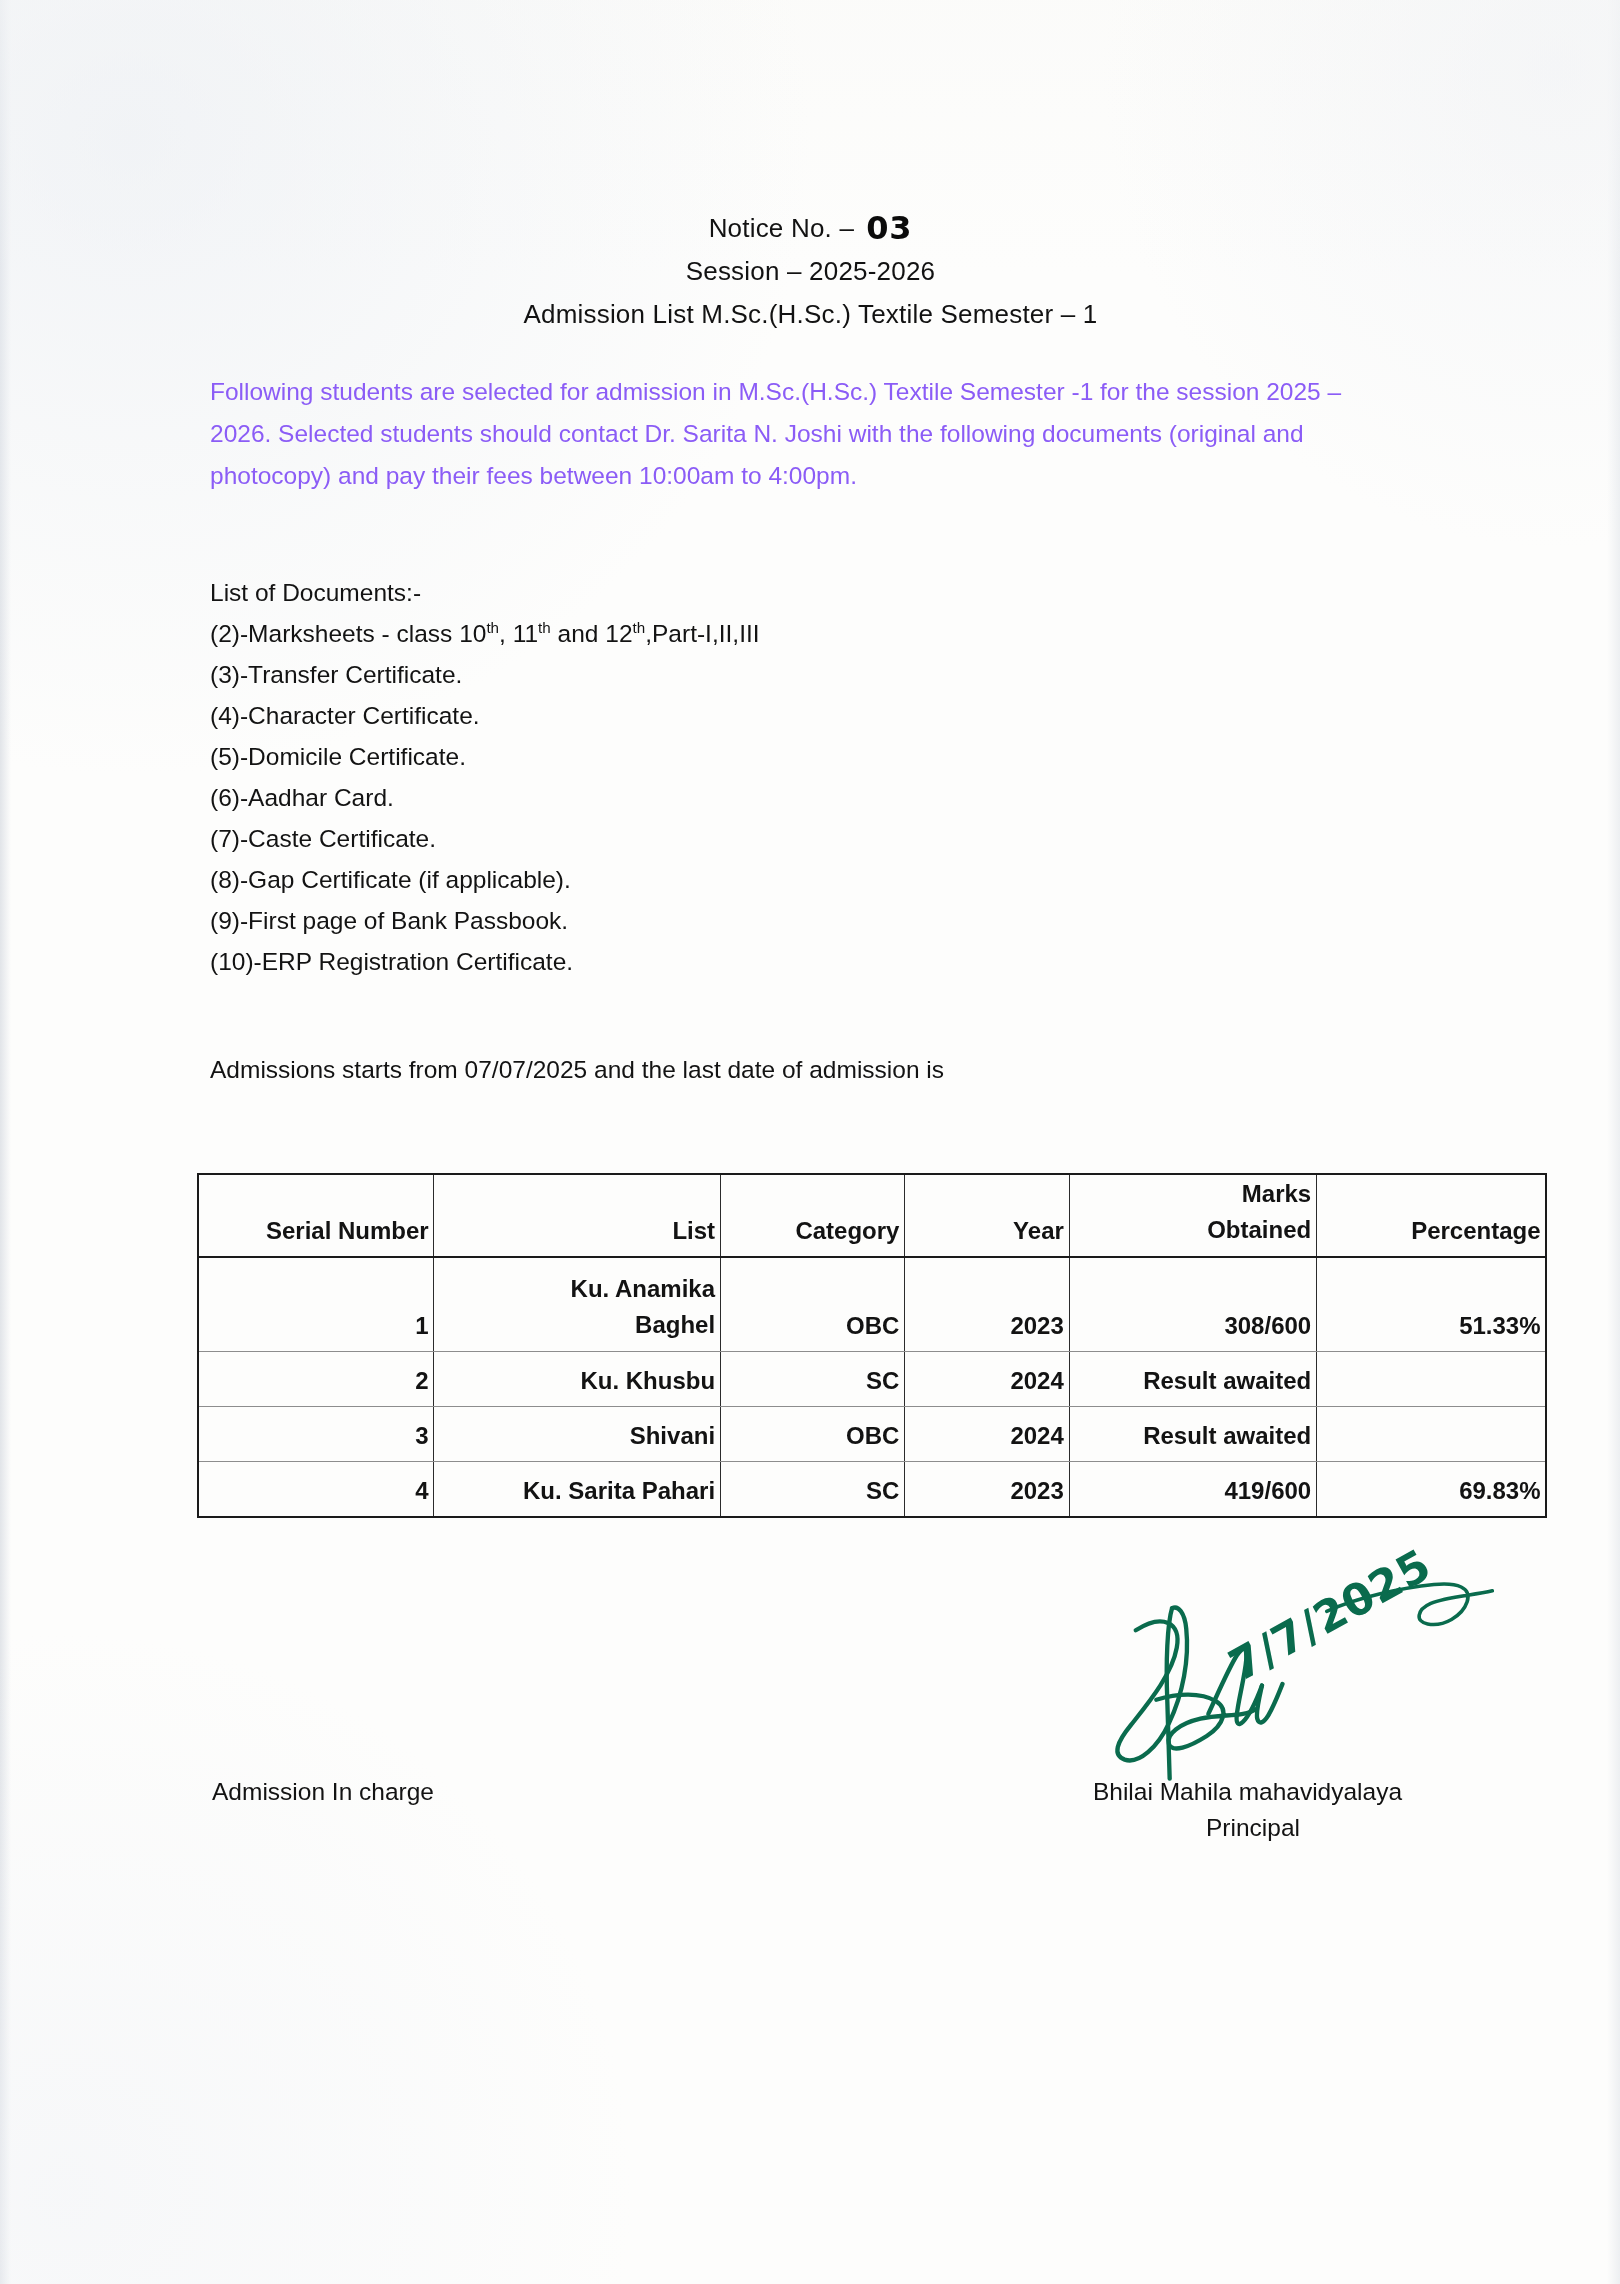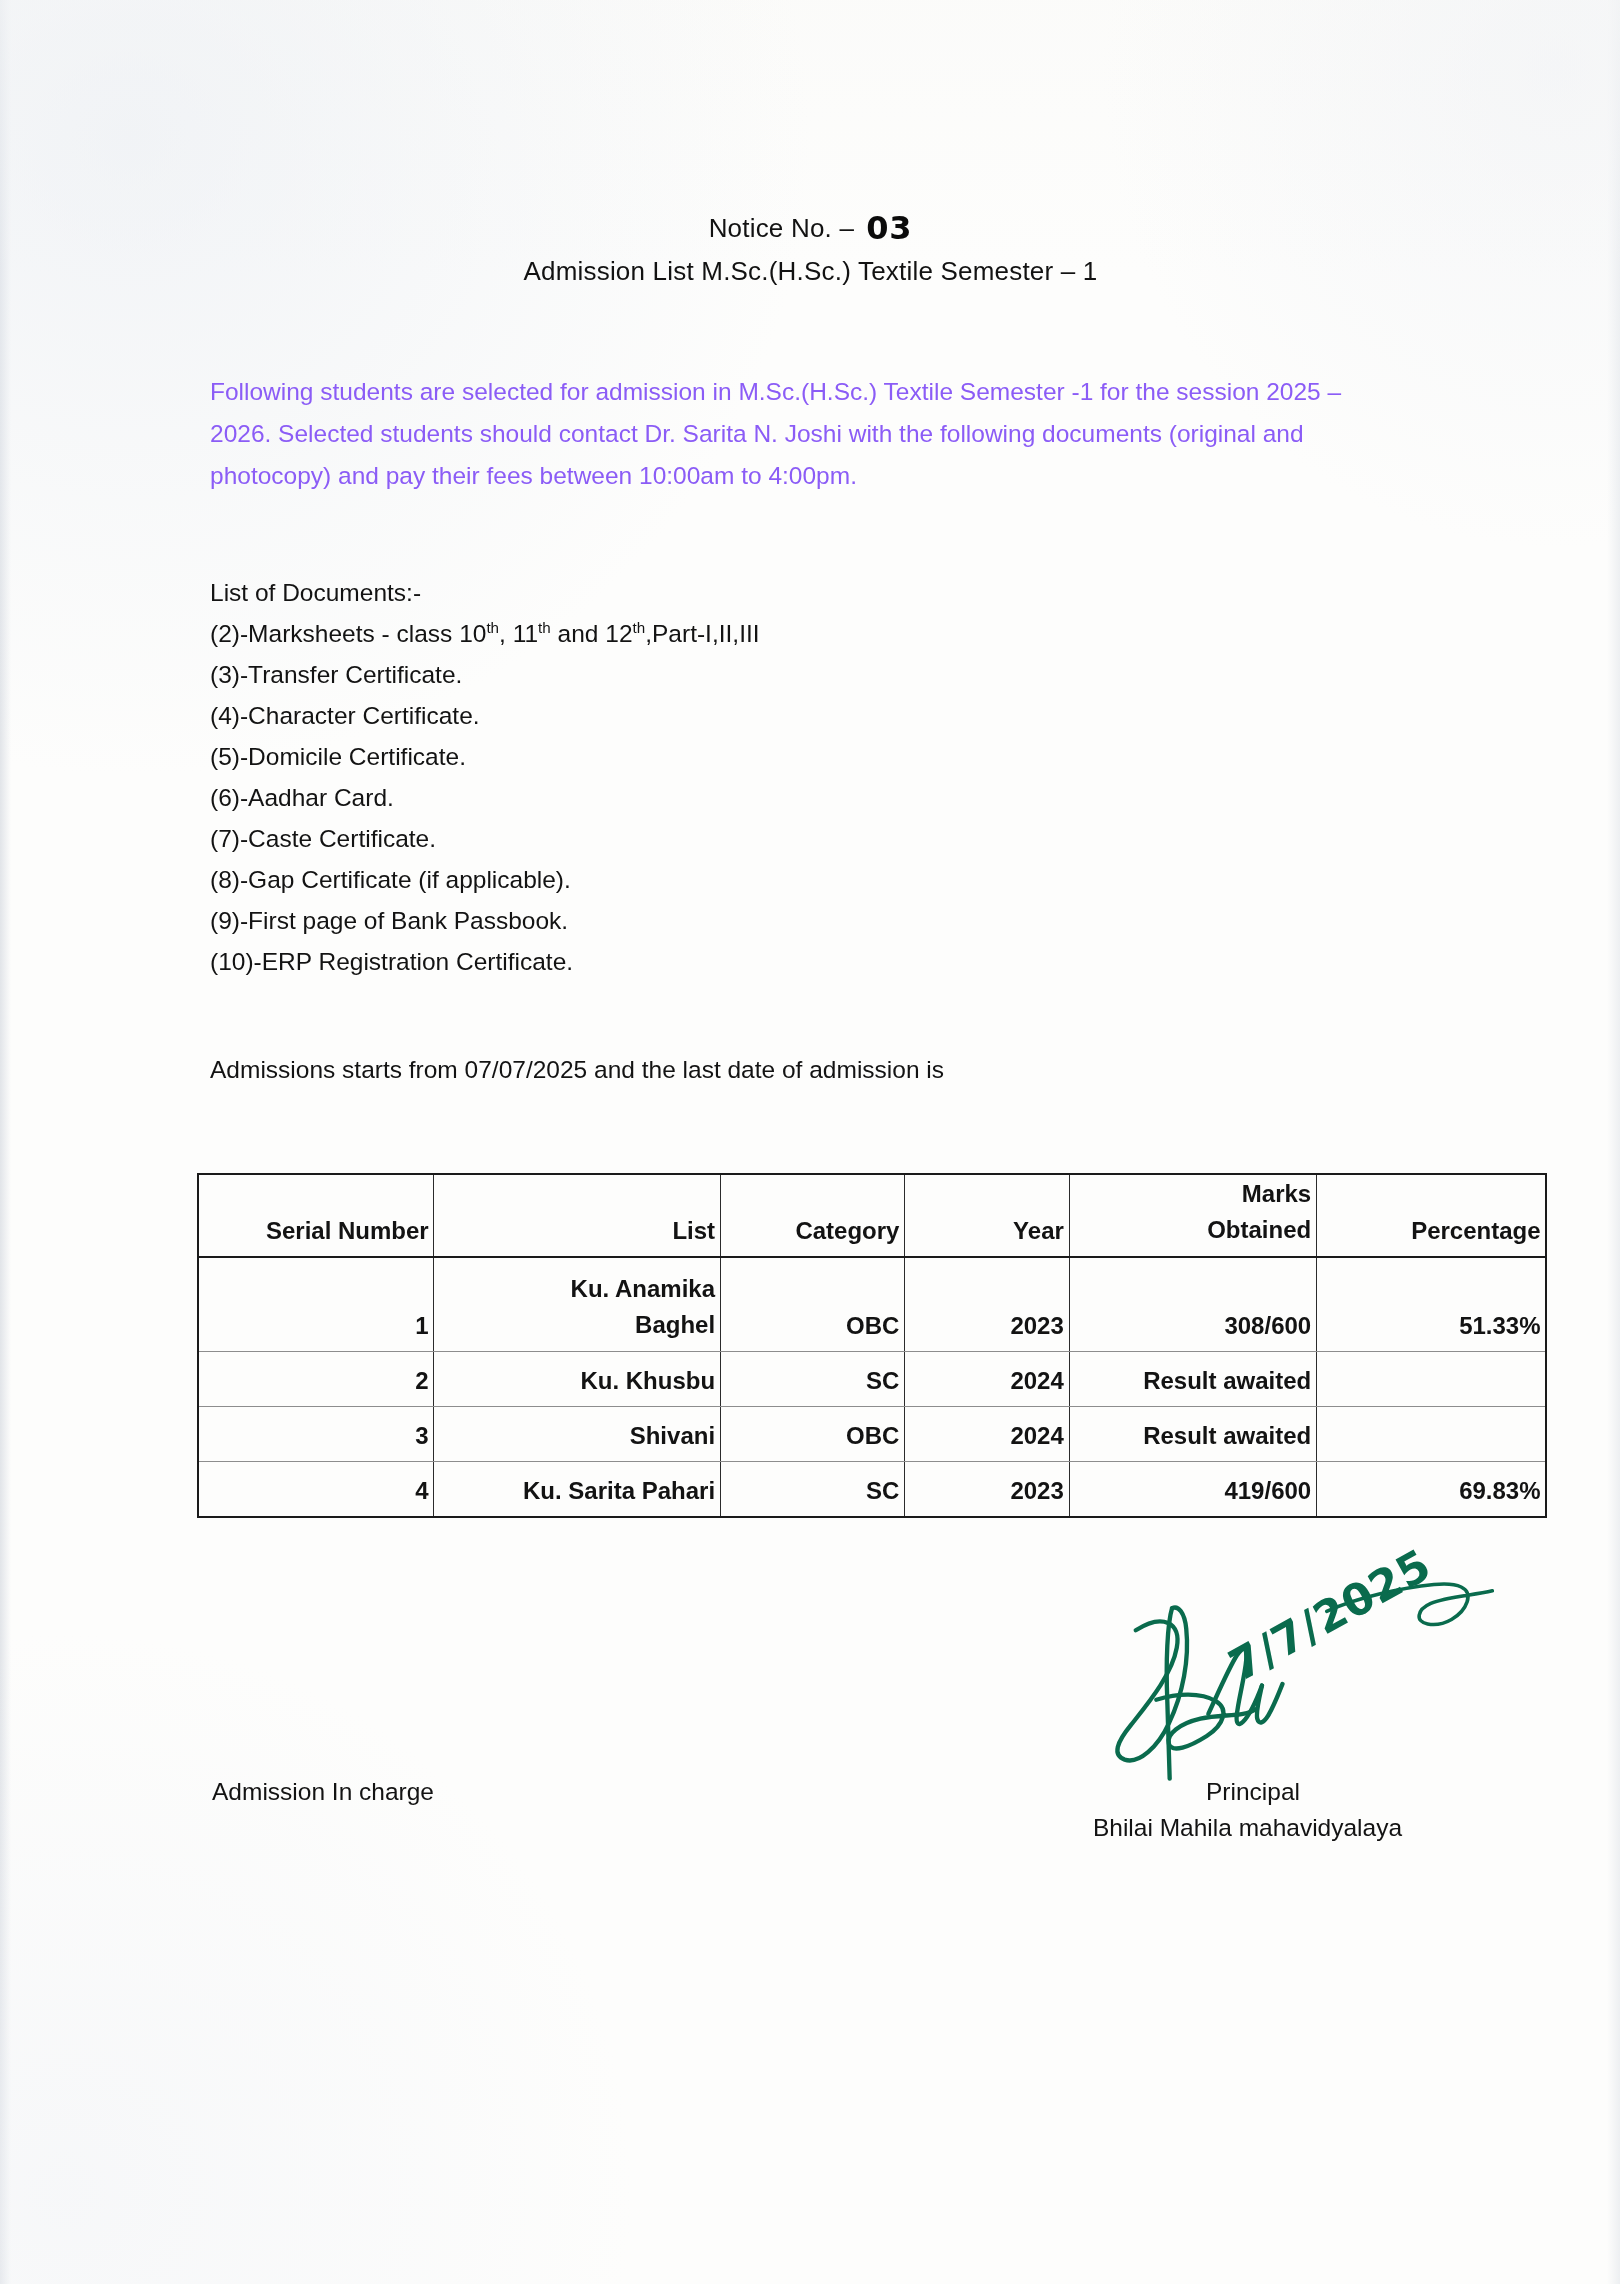--- a/index.html
+++ b/index.html
@@ -256,20 +256,21 @@
   <div class="edge-shade-r"></div>
   <div class="scan-tint"></div>
 
   <div class="doc">
 
     <div class="header">
       <div class="header-line notice-line">
         <span>Notice No. –</span>
         <span class="notice-no-hand">03</span>
       </div>
+      <div class="header-line">Session – 2025-2026</div>
       <div class="header-line">Admission List M.Sc.(H.Sc.) Textile Semester – 1</div>
     </div>
 
     <div class="body-para">Following students are selected for admission in M.Sc.(H.Sc.) Textile Semester -1 for the session 2025 – 2026. Selected students should contact Dr. Sarita N. Joshi with the following documents (original and photocopy) and pay their fees between 10:00am to 4:00pm.</div>
 
     <div class="doc-list">
       <div class="doc-list-title">List of Documents:-</div>
       <div class="doc-item">
         <span>(2)-Marksheets - class 10</span><sup>th</sup><span>, 11</span><sup>th</sup><span> and 12</span><sup>th</sup><span>,Part-I,II,III</span>
       </div>
@@ -351,19 +352,19 @@
         </g>
         <g fill="none" stroke="#0a6b4d" stroke-width="4.5" stroke-linecap="round" stroke-linejoin="round">
           <path d="M300 56 C 340 38, 396 26, 436 22 C 466 19, 484 26, 478 44 C 472 62, 448 76, 428 72 C 412 69, 414 54, 432 46 C 452 37, 486 36, 510 30"></path>
         </g>
       </svg>
       <div class="sign-date">7/7/2025</div>
     </div>
 
     <div class="footer-left">Admission In charge</div>
     <div class="footer-right">
+      <span class="fr-line">Bhilai Mahila mahavidyalaya</span>
       <span class="fr-line fr-principal">Principal</span>
-      <span class="fr-line">Bhilai Mahila mahavidyalaya</span>
     </div>
 
   </div>
 </div>
 
 
 </body></html>

